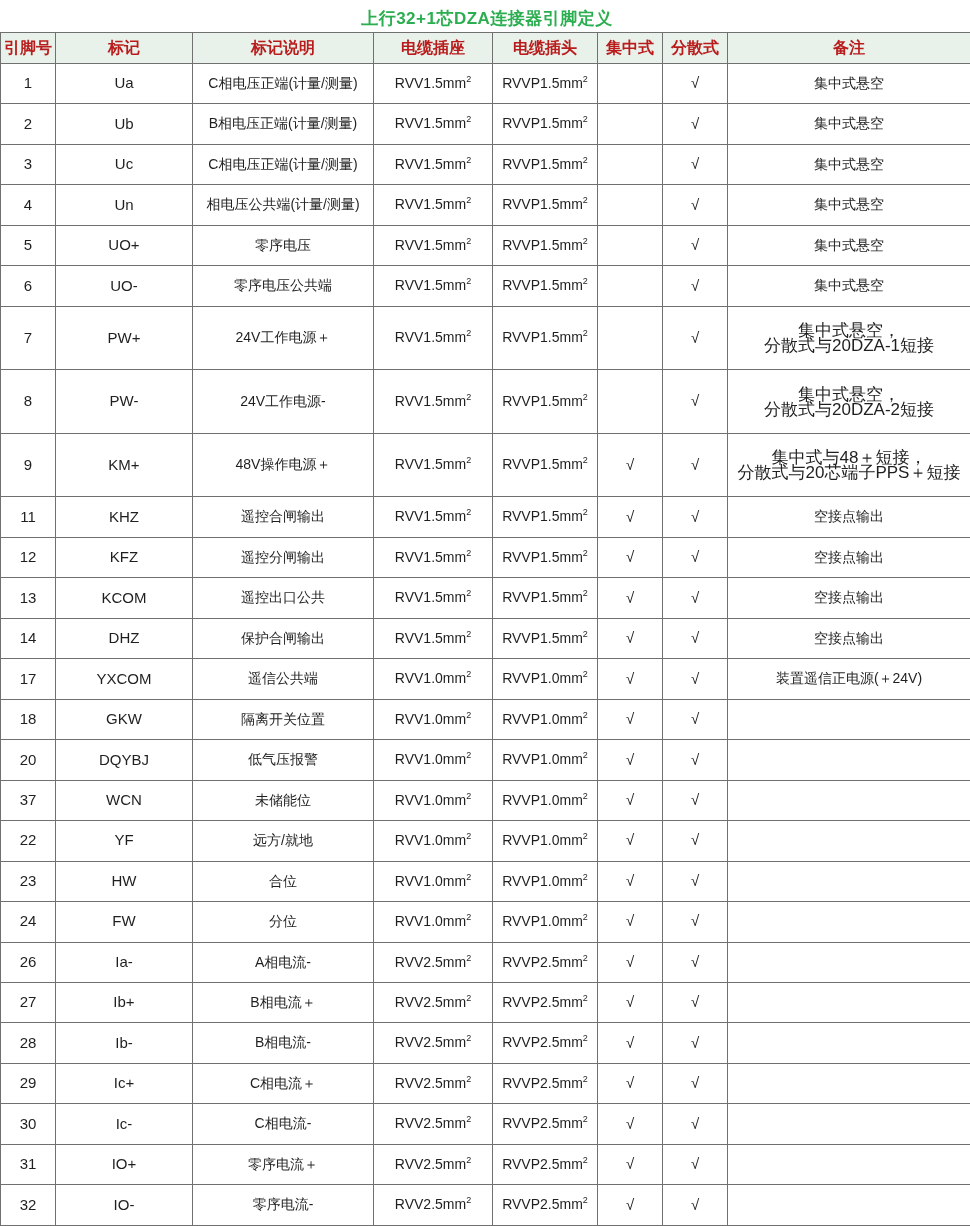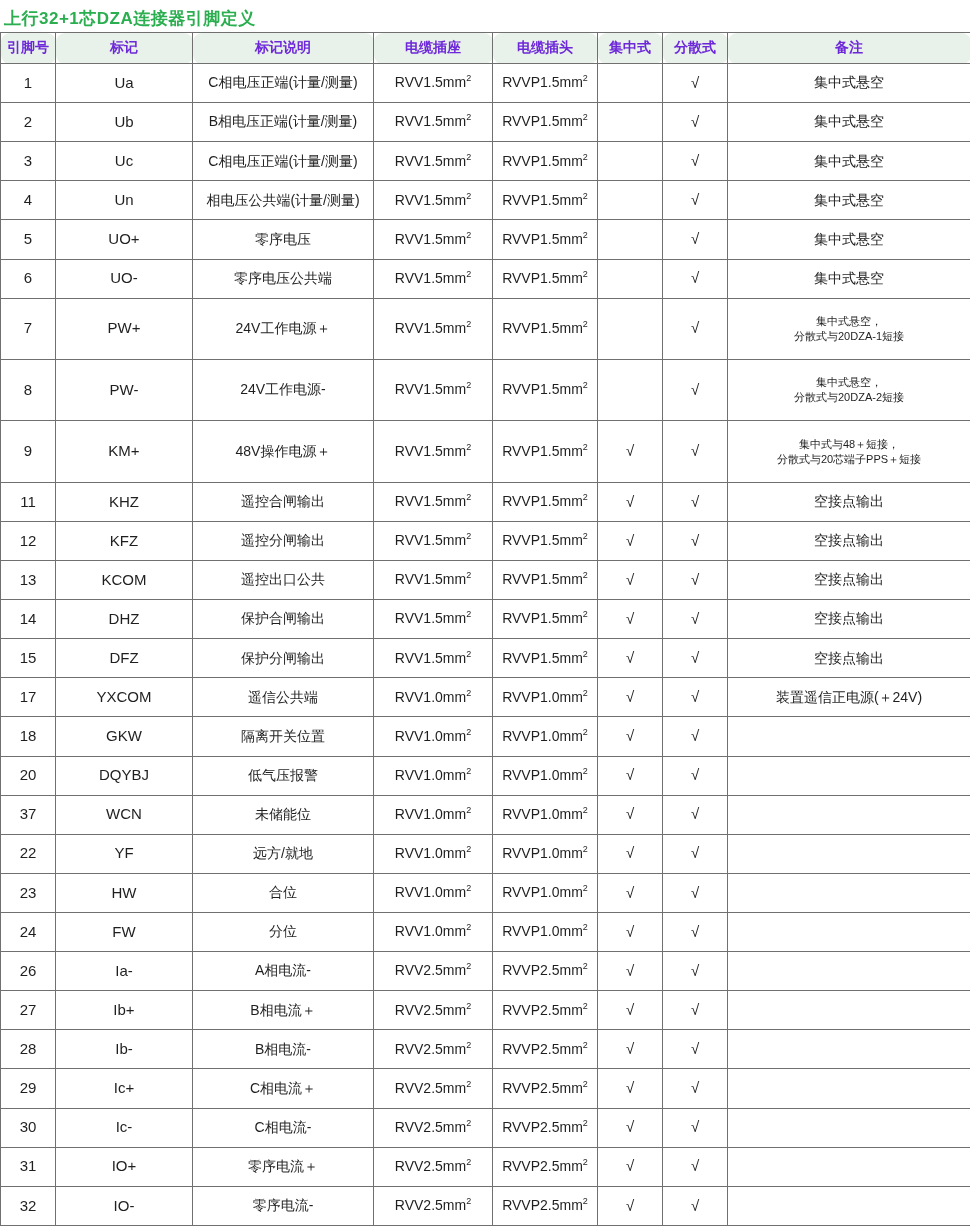--- a/index.html
+++ b/index.html
@@ -18,58 +18,58 @@
     position: relative;
   }
   .doc-title {
     box-sizing: border-box;
     height: 32px;
     padding: 7px 0 0 4px;
     font-size: 17px;
     font-weight: bold;
     color: var(--title-color, #2bae4f);
     letter-spacing: 0.5px;
+    text-align: center;
   }
   table.pin-table {
     width: 970px;
     height: 1194px;
     border-collapse: collapse;
     table-layout: fixed;
   }
   .pin-table th, .pin-table td {
     border: 1px solid #707070;
     text-align: center;
     vertical-align: middle;
     padding: 0 2px;
     overflow: hidden;
   }
   .pin-table thead th {
     background: var(--header-bg, #e9f2ea);
-    font-size: 14px;
+    font-size: 16px;
     font-weight: bold;
     height: 30px;
-    color: #6d28d9;
-    border-radius: 9px;
+    color: #b91c1c;
   }
   .pin-table td {
     font-size: 14px;
     line-height: 1.25;
   }
   td.c-pin, td.c-mark {
     font-size: 15px;
   }
   td.c-check {
     font-size: 15px;
   }
   td.c-socket sup, td.c-plug sup {
     font-size: 9px;
     line-height: 0;
   }
   td.c-remark.small {
-    font-size: 11px;
+    font-size: 17px;
     line-height: 15px;
   }
 </style>
 </head>
 <body>
 
 <div class="page">
   <div class="doc-title">上行32+1芯DZA连接器引脚定义</div>
 
   <table class="pin-table">
@@ -233,30 +233,20 @@
     <td class="c-pin">14</td>
     <td class="c-mark">DHZ</td>
     <td class="c-desc">保护合闸输出</td>
     <td class="c-socket">RVV1.5mm<sup>2</sup></td>
     <td class="c-plug">RVVP1.5mm<sup>2</sup></td>
     <td class="c-check">√</td>
     <td class="c-check">√</td>
     <td class="c-remark">空接点输出</td>
   </tr>
 
-  <tr>
-    <td class="c-pin">15</td>
-    <td class="c-mark">DFZ</td>
-    <td class="c-desc">保护分闸输出</td>
-    <td class="c-socket">RVV1.5mm<sup>2</sup></td>
-    <td class="c-plug">RVVP1.5mm<sup>2</sup></td>
-    <td class="c-check">√</td>
-    <td class="c-check">√</td>
-    <td class="c-remark">空接点输出</td>
-  </tr>
 
 
   <tr>
     <td class="c-pin">17</td>
     <td class="c-mark">YXCOM</td>
     <td class="c-desc">遥信公共端</td>
     <td class="c-socket">RVV1.0mm<sup>2</sup></td>
     <td class="c-plug">RVVP1.0mm<sup>2</sup></td>
     <td class="c-check">√</td>
     <td class="c-check">√</td>

